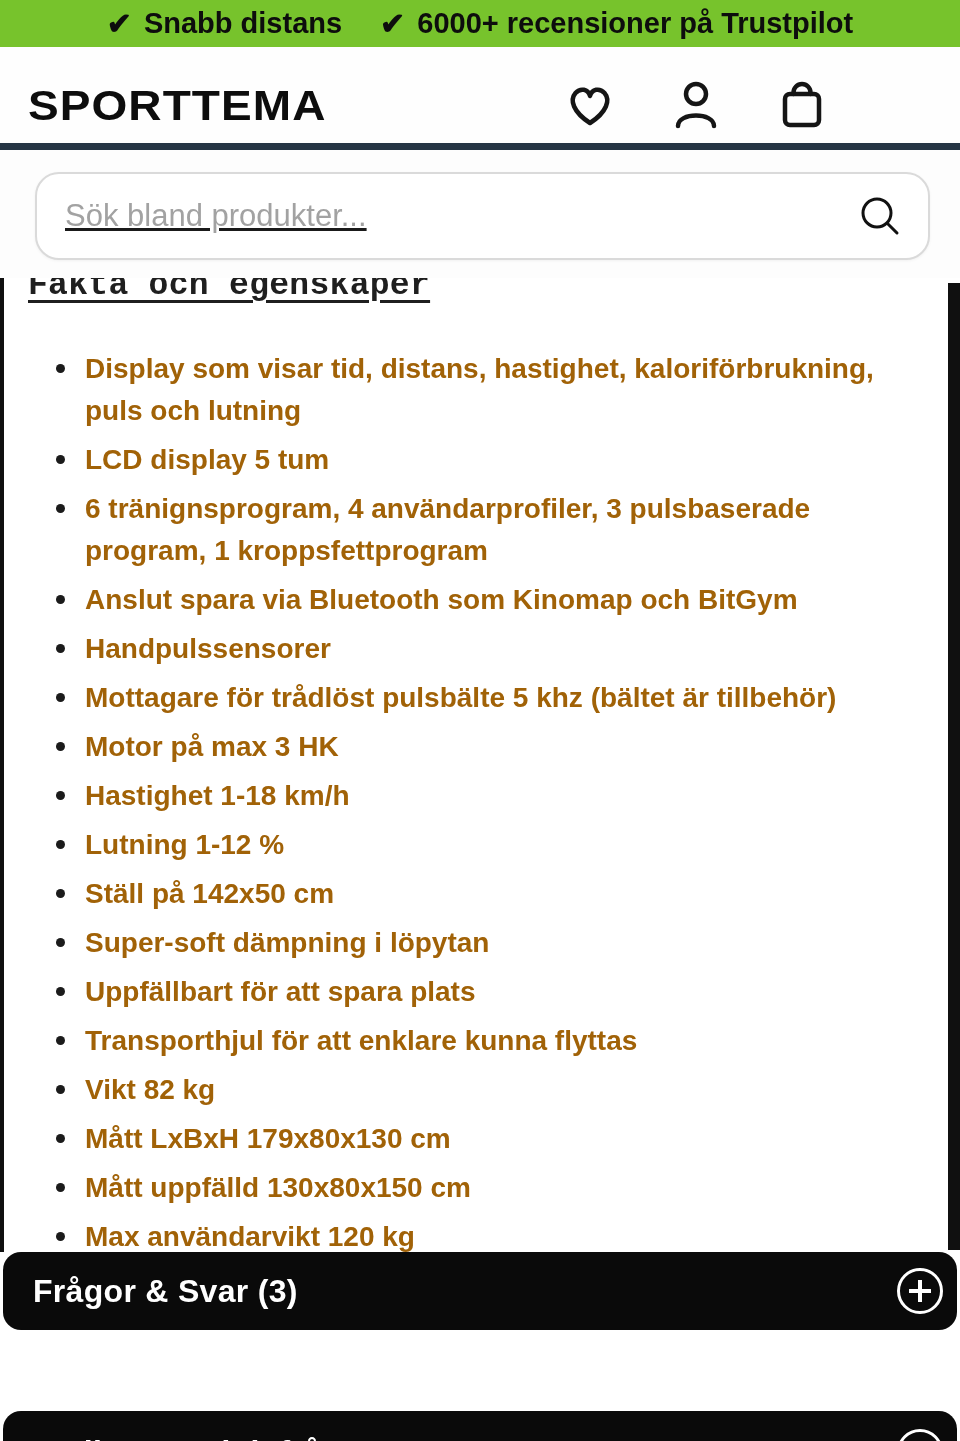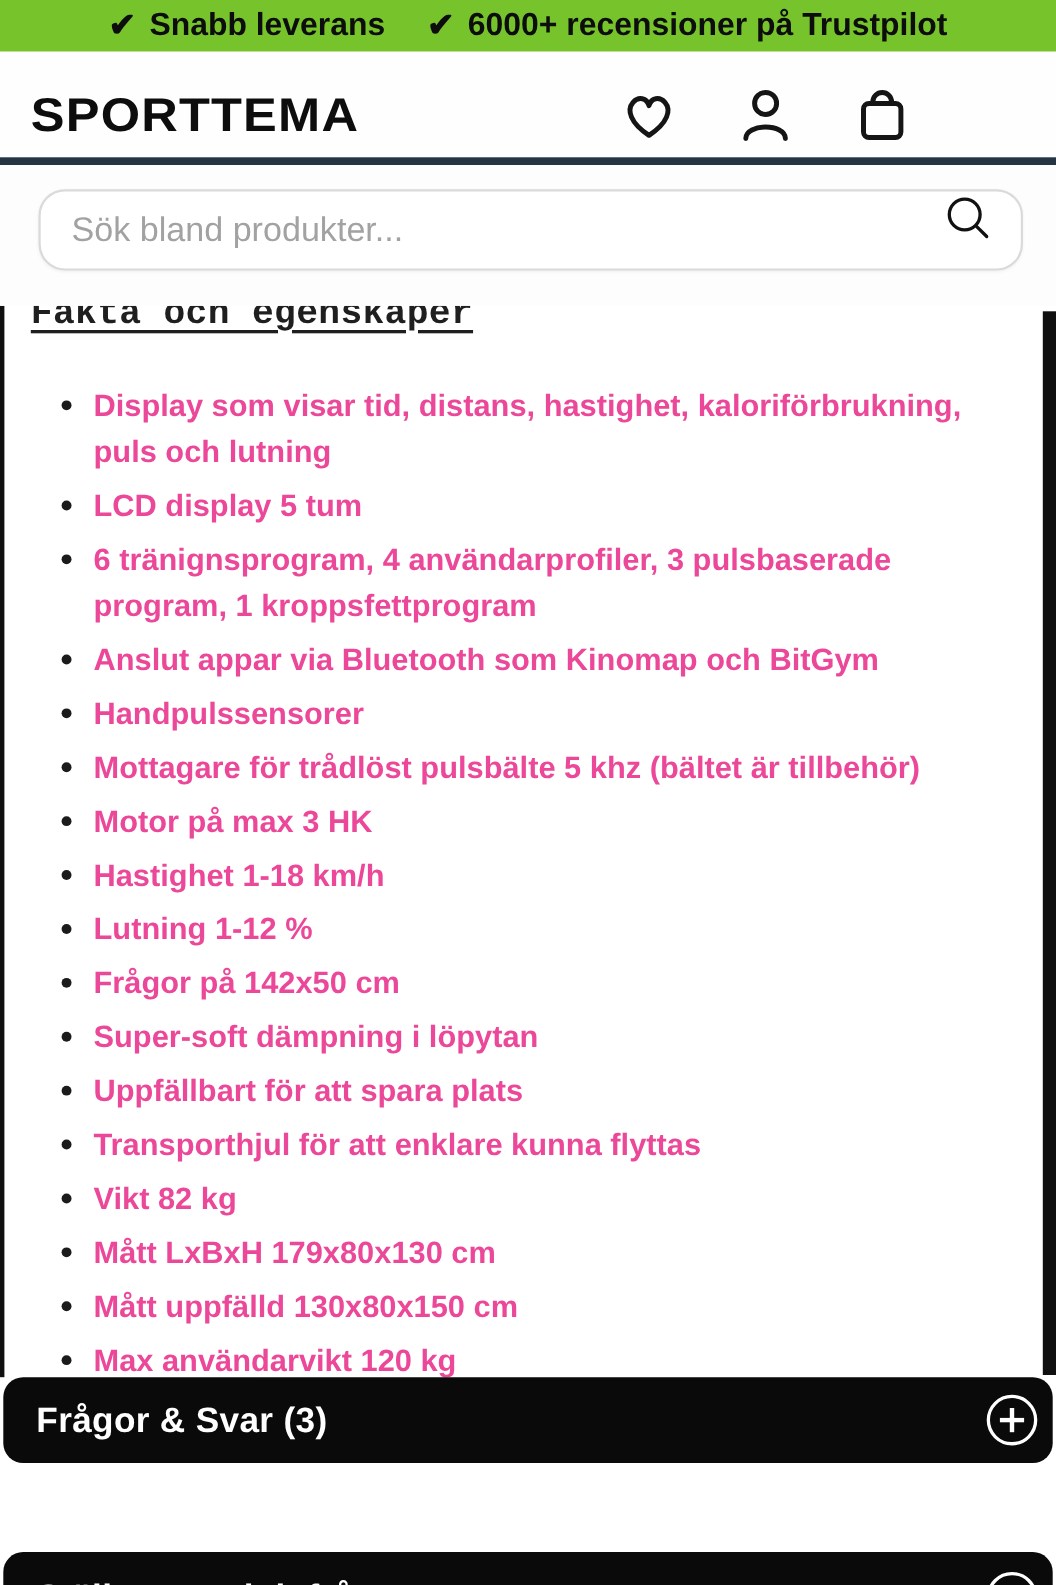--- a/index.html
+++ b/index.html
@@ -44,26 +44,27 @@
     position:absolute; left:0; top:143px; width:960px; height:7px;
     background:#263544;
   }
 
   
   .search-section {
     position:absolute; left:0; top:150px; width:960px; height:128px;
     background:#fdfdfd; z-index:6;
   }
   .search-box {
-    position:absolute; left:35px; top:22px; width:895px; height:74px;
+    position:absolute; left:35px; top:22px; width:895px; height:88px;
     background:#ffffff;
     border:2px solid #dadada; border-radius:24px;
-    display:flex; 
+    display:flex; align-items:center;
     padding:0 24px 0 28px;
     box-shadow:0 1px 3px rgba(0,0,0,0.05);
+    text-decoration:underline;
   }
   .search-input {
     flex:1; border:none; outline:none; background:transparent;
     font-family:"Liberation Sans", sans-serif;
     font-size:31px; color:#5a5a5a;
   }
   .search-input::placeholder { color:#a2a2a2; opacity:1; }
   .search-glass { width:48px; height:48px; flex:0 0 auto; }
 
   
@@ -96,21 +97,21 @@
 
   
   .facts-list {
     position:absolute; left:0; top:348px; width:920px;
     list-style:none;
     padding-left:85px;
     z-index:1;
   }
   .facts-list li {
     position:relative;
-    font-size:28px; font-weight:700; color:#ec4899;
+    font-size:28px; font-weight:700; color:#a16207;
     line-height:42px;
     margin-bottom:7px;
     max-width:830px;
   }
   .facts-list li::before {
     content:"";
     position:absolute; left:-29px; top:16px;
     width:9px; height:9px; border-radius:50%;
     background:#1b1b1b;
   }
@@ -138,21 +139,21 @@
   }
   .plus-icon::before { width:22px; height:4px; transform:translate(-50%,-50%); }
   .plus-icon::after  { width:4px; height:22px; transform:translate(-50%,-50%); }
 </style>
 </head>
 <body>
 
 <div class="topbar">
   <div class="usp-item">
     <span class="usp-check">✔</span>
-    <span>Snabb leverans</span>
+    <span>Snabb distans</span>
   </div>
   <div class="usp-item">
     <span class="usp-check">✔</span>
     <span>6000+ recensioner på Trustpilot</span>
   </div>
 </div>
 
 <div class="header">
   <div class="logo">SPORTTEMA</div>
   <div class="header-icons">
@@ -201,33 +202,33 @@
 </div>
 
 <ul class="facts-list">
 
     <li>Display som visar tid, distans, hastighet, kaloriförbrukning, puls och lutning</li>
 
     <li>LCD display 5 tum</li>
 
     <li>6 tränignsprogram, 4 användarprofiler, 3 pulsbaserade program, 1 kroppsfettprogram</li>
 
-    <li>Anslut appar via Bluetooth som Kinomap och BitGym</li>
+    <li>Anslut spara via Bluetooth som Kinomap och BitGym</li>
 
     <li>Handpulssensorer</li>
 
     <li>Mottagare för trådlöst pulsbälte 5 khz (bältet är tillbehör)</li>
 
     <li>Motor på max 3 HK</li>
 
     <li>Hastighet 1-18 km/h</li>
 
     <li>Lutning 1-12 %</li>
 
-    <li>Frågor på 142x50 cm</li>
+    <li>Ställ på 142x50 cm</li>
 
     <li>Super-soft dämpning i löpytan</li>
 
     <li>Uppfällbart för att spara plats</li>
 
     <li>Transporthjul för att enklare kunna flyttas</li>
 
     <li>Vikt 82 kg</li>
 
     <li>Mått LxBxH 179x80x130 cm</li>

